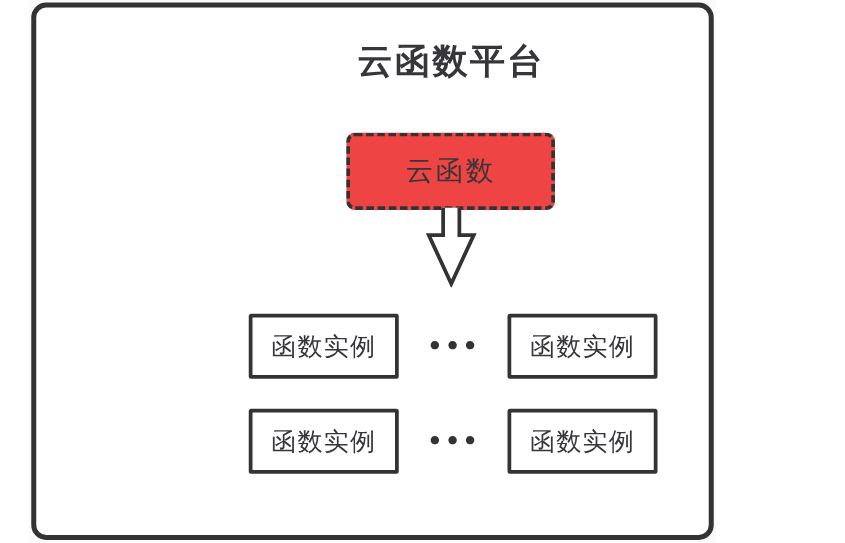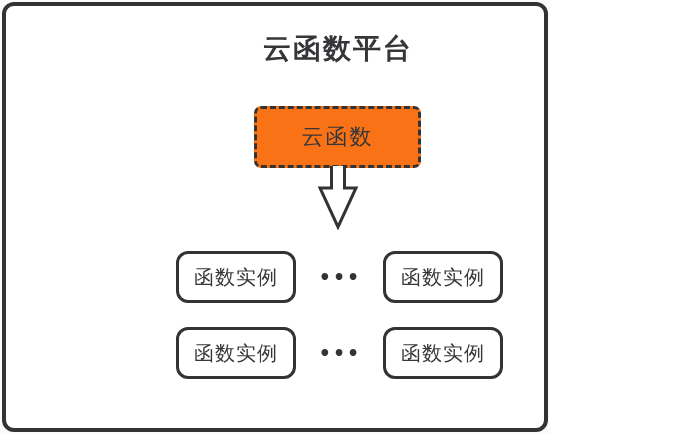--- a/index.html
+++ b/index.html
@@ -7,20 +7,21 @@
     padding: 0;
     background: #ffffff;
     font-family: "DejaVu Sans", "Liberation Sans", sans-serif;
   }
   .canvas {
     position: relative;
     width: 550px;
     height: 434px;
     background: #fafafa;
     overflow: hidden;
+    margin-left: 23px;
   }
   .frame {
     position: absolute;
     left: 2px; top: 2px; right: 2px; bottom: 2px;
     border: 4px solid #333333;
     border-radius: 12px;
     background: #ffffff;
     box-sizing: border-box;
   }
   .title {
@@ -36,40 +37,40 @@
   }
   .cloud-box {
     position: absolute;
     left: 254px;
     top: 106px;
     width: 167px;
     height: 62px;
     box-sizing: border-box;
     border: 3px dashed #333333;
     border-radius: 7px;
-    background: #f97316;
+    background: #ef4444;
     display: flex;
     align-items: center;
     justify-content: center;
     font-size: 22px;
     color: #36363a;
     letter-spacing: 2px;
   }
   .arrow {
     position: absolute;
     left: 317px;
     top: 166px;
   }
   .ibox {
     position: absolute;
     width: 120px;
     height: 52px;
     box-sizing: border-box;
     border: 3px solid #333333;
-    border-radius: 12px;
+    border-radius: 2px;
     background: #ffffff;
     display: flex;
     align-items: center;
     justify-content: center;
     font-size: 20px;
     color: #36363a;
     letter-spacing: 1px;
   }
   .ibox.r1 { top: 251px; }
   .ibox.r2 { top: 327px; }

